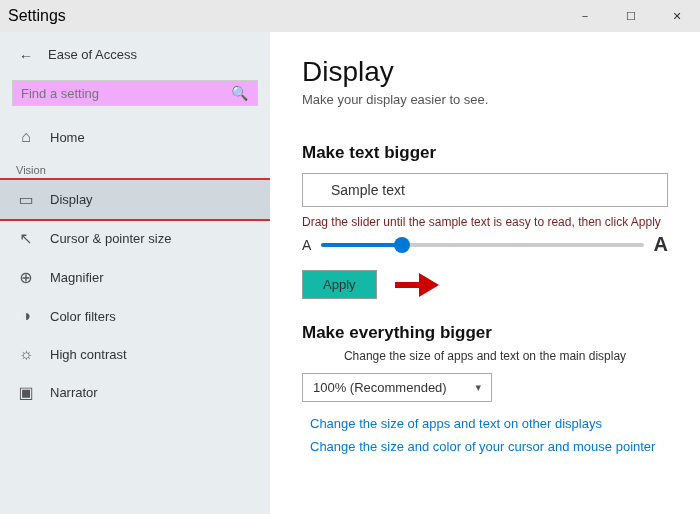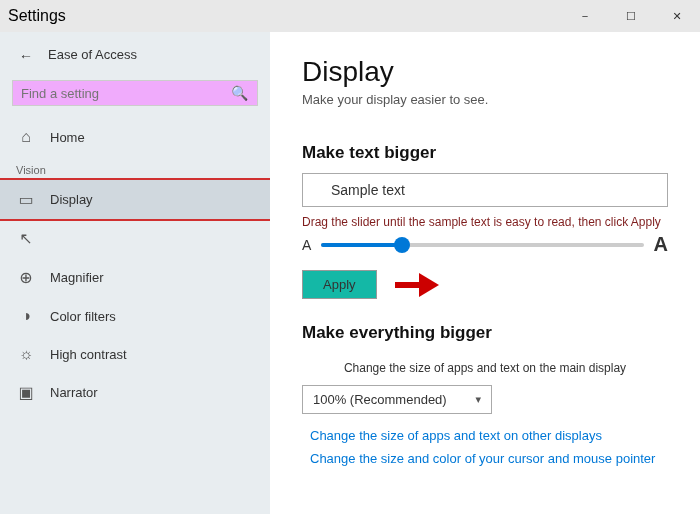--- a/index.html
+++ b/index.html
@@ -245,21 +245,21 @@
       width: 28px;
       height: 6px;
       background: #cc0000;
       margin-right: -4px;
     }
 
     .section-title2 {
       font-size: 17px;
       font-weight: 600;
       color: #111;
-      margin-bottom: 18px;
+      margin-bottom: 6px;
     }
     .section-desc {
       font-size: 12px;
       color: #333;
       margin-bottom: 10px;
       text-align: center;
     }
     .dropdown-row {
       display: flex;
       align-items: flex-end;
@@ -326,20 +326,21 @@
 
     <div class="sidebar-section-label">Vision</div>
 
     <div class="sidebar-item active">
       <span class="sidebar-item-icon">▭</span>
       <span>Display</span>
     </div>
 
     <div class="sidebar-item">
       <span class="sidebar-item-icon">↖</span>
+      <span>Cursor &amp; pointer size</span>
     </div>
 
     <div class="sidebar-item">
       <span class="sidebar-item-icon">⊕</span>
       <span>Magnifier</span>
     </div>
 
     <div class="sidebar-item">
       <span class="sidebar-item-icon">◑</span>
       <span>Color filters</span>

